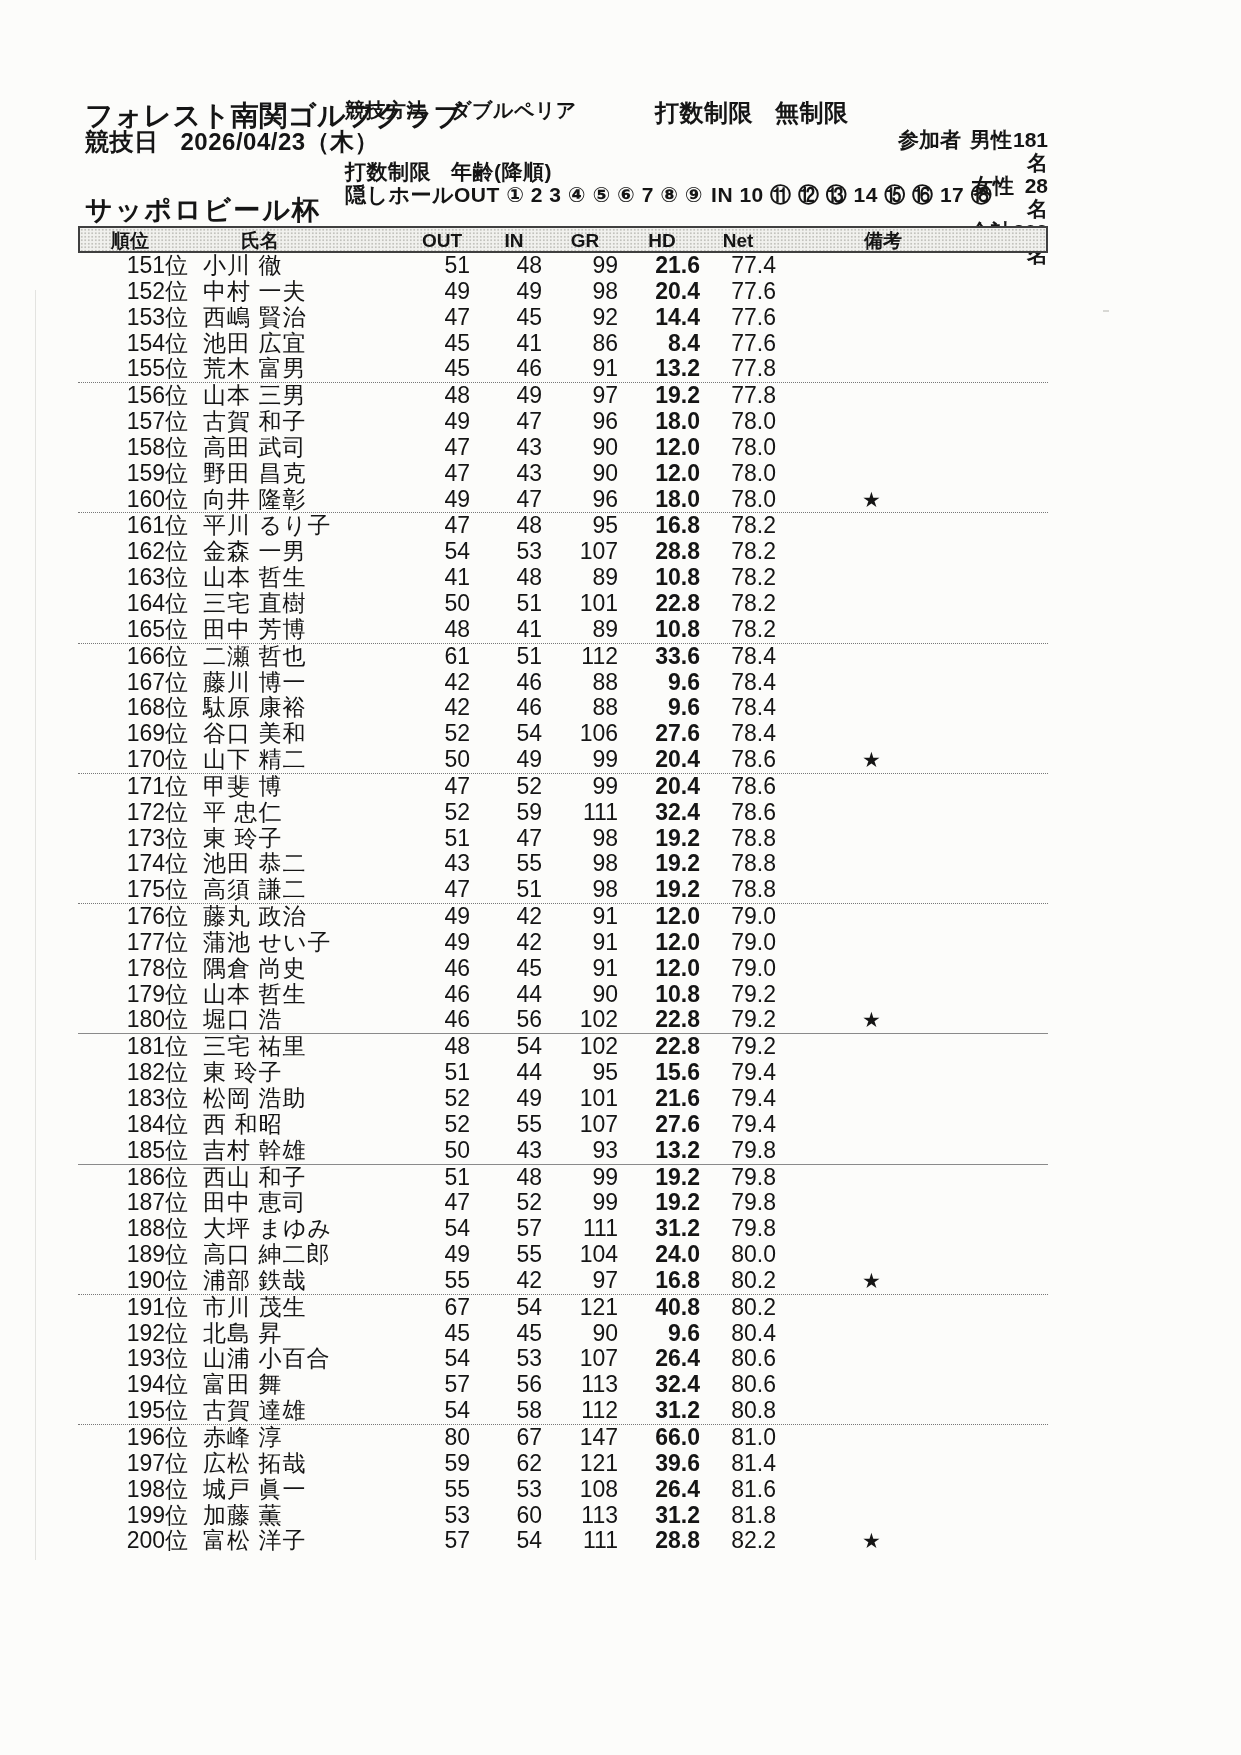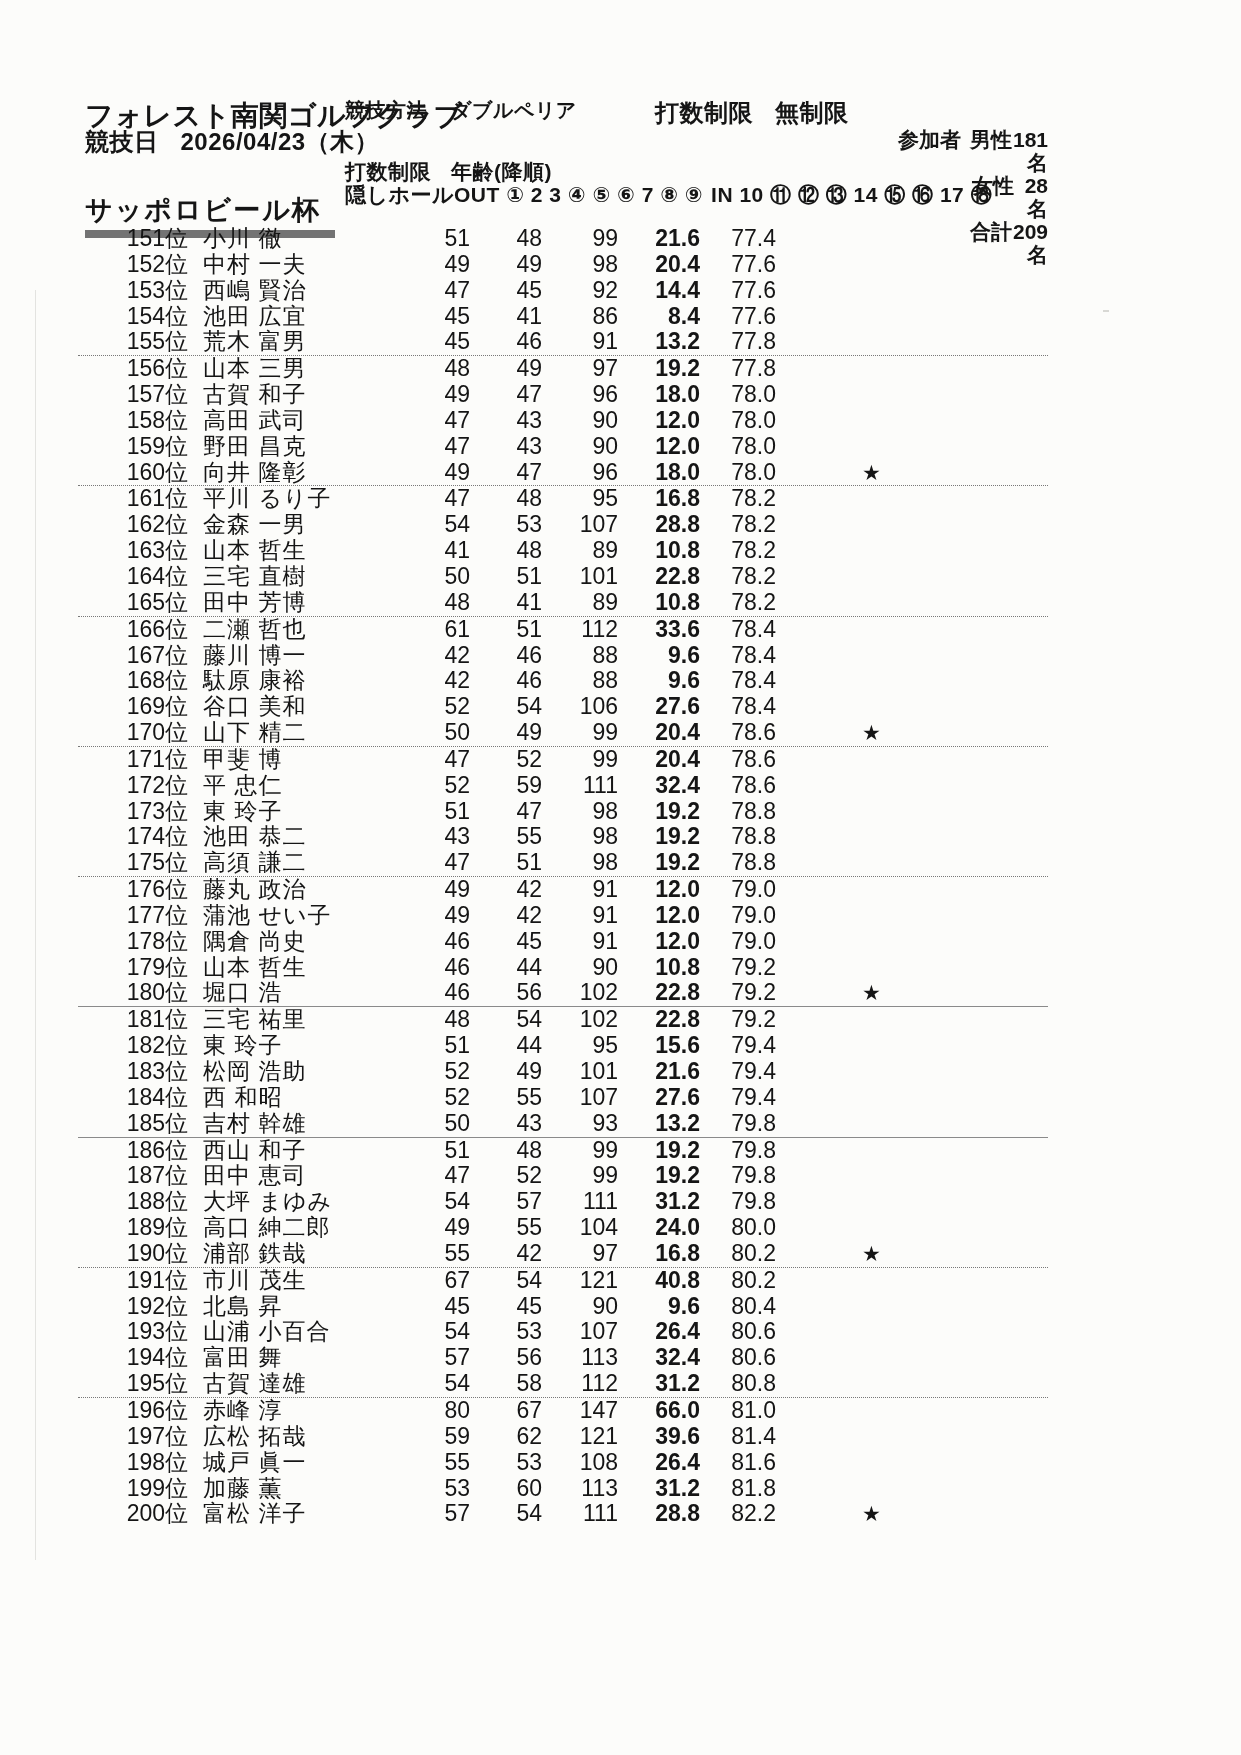--- a/index.html
+++ b/index.html
@@ -32,21 +32,21 @@
   .hidden-line .part2{margin-left:8px;}
 
   .participants{position:absolute;left:898px;top:128px;width:150px;font-size:21px;font-weight:bold;}
   .p-line{display:flex;line-height:23px;}
   .p-group{width:74px;}
   .p-sex{width:44px;}
   .p-num{flex:1;text-align:right;}
 
   .title{
     position:absolute;left:85px;top:192px;font-size:27px;font-weight:bold;
-    letter-spacing:2px;border-bottom:8px solid #737373;padding:0 14px 2px 0;
+    letter-spacing:2px;border-bottom:5px solid #737373;padding:0 14px 2px 0;
   }
 
   
   .tbl{position:absolute;left:78px;top:226px;width:970px;}
   .thead{
     position:relative;height:27px;
     border:2px solid #3f3f3f;
     background-color:#f1f1ee;
     background-image:radial-gradient(circle,#c2c2bd 0.7px,transparent 0.9px);
     background-size:3.5px 3.5px;
@@ -121,20 +121,30 @@
     <span class="lbl">打数制限</span><span>年齢(降順)</span>
   </div>
 
   <div class="hdr hidden-line">
     <span>隠しホールOUT ① 2 3 ④ ⑤ ⑥ 7 ⑧ ⑨</span><span class="part2">IN 10 ⑪ ⑫ ⑬ 14 ⑮ ⑯ 17 ⑱</span>
   </div>
 
   <div class="title">サッポロビール杯</div>
 
   <div class="tbl">
+    <div class="thead">
+      <span class="th th-rank">順位</span>
+      <span class="th th-name">氏名</span>
+      <span class="th th-out">OUT</span>
+      <span class="th th-in">IN</span>
+      <span class="th th-gr">GR</span>
+      <span class="th th-hd">HD</span>
+      <span class="th th-net">Net</span>
+      <span class="th th-biko">備考</span>
+    </div>
     <div class="tbody">
         <div class="trow">
           <span class="cell c-rank">151位</span>
           <span class="cell c-name">小川 徹</span>
           <span class="cell c-out">51</span>
           <span class="cell c-in">48</span>
           <span class="cell c-gr">99</span>
           <span class="cell c-hd">21.6</span>
           <span class="cell c-net">77.4</span>
           <span class="cell c-star"></span>

